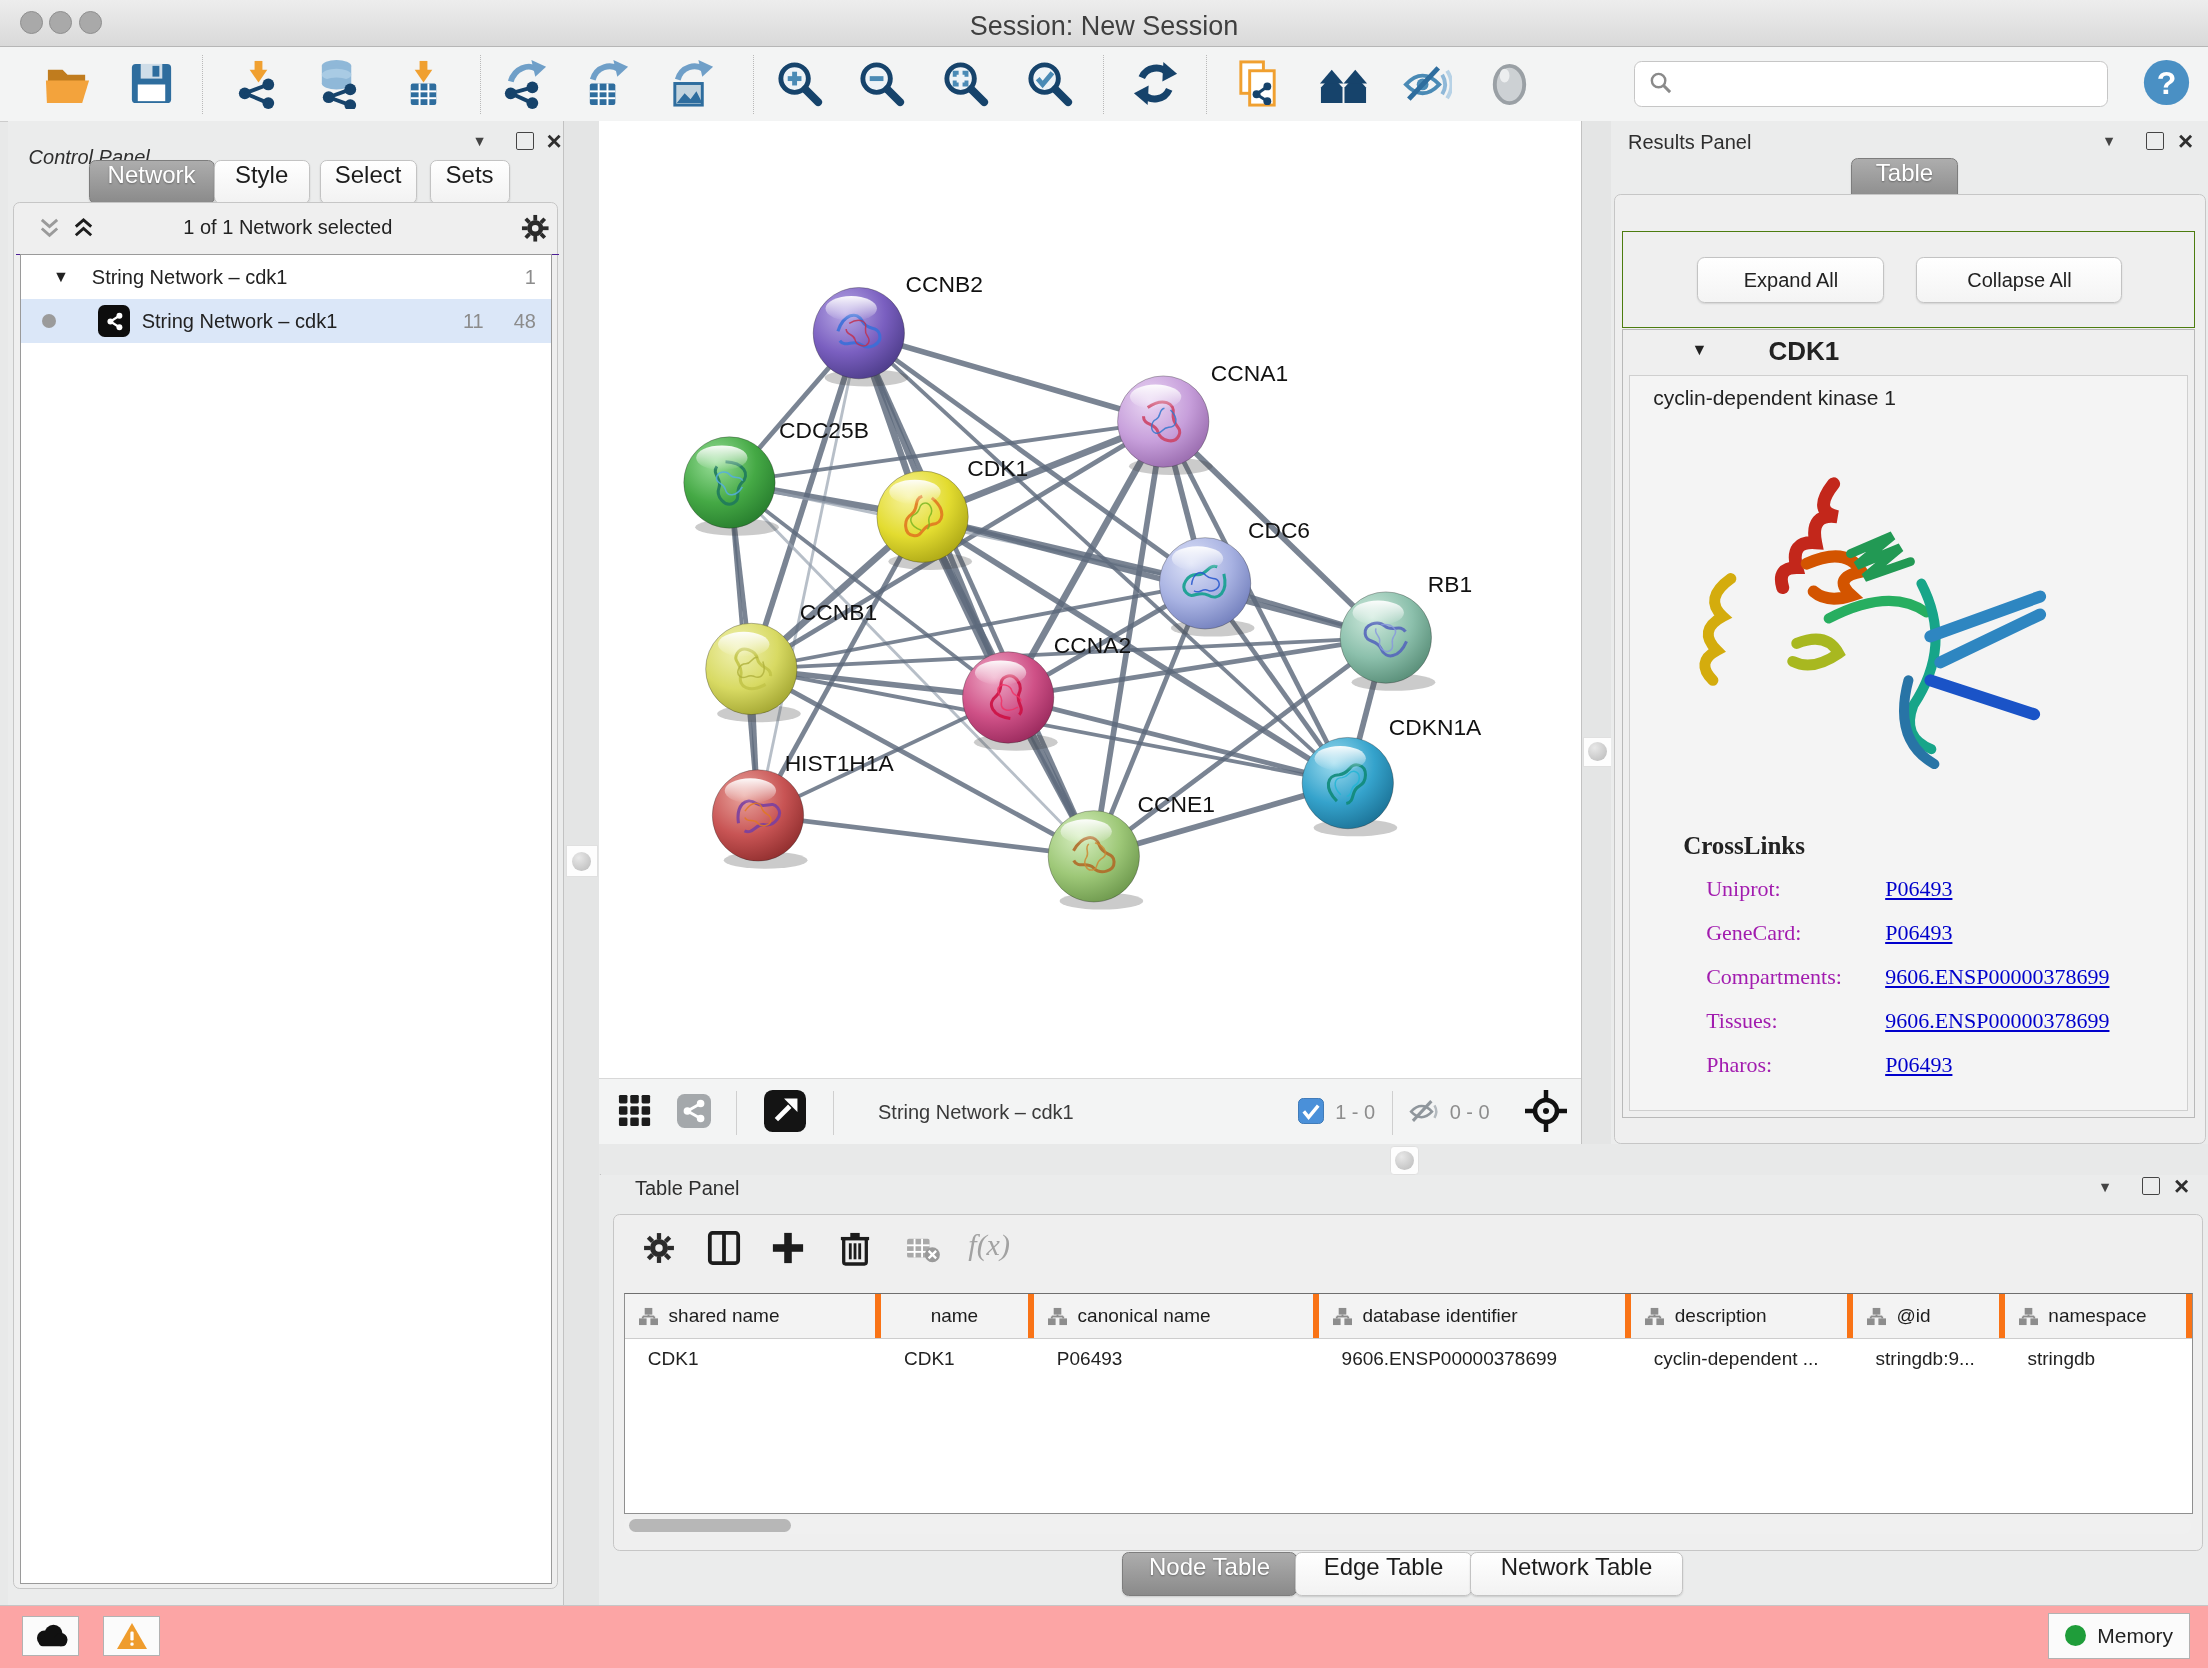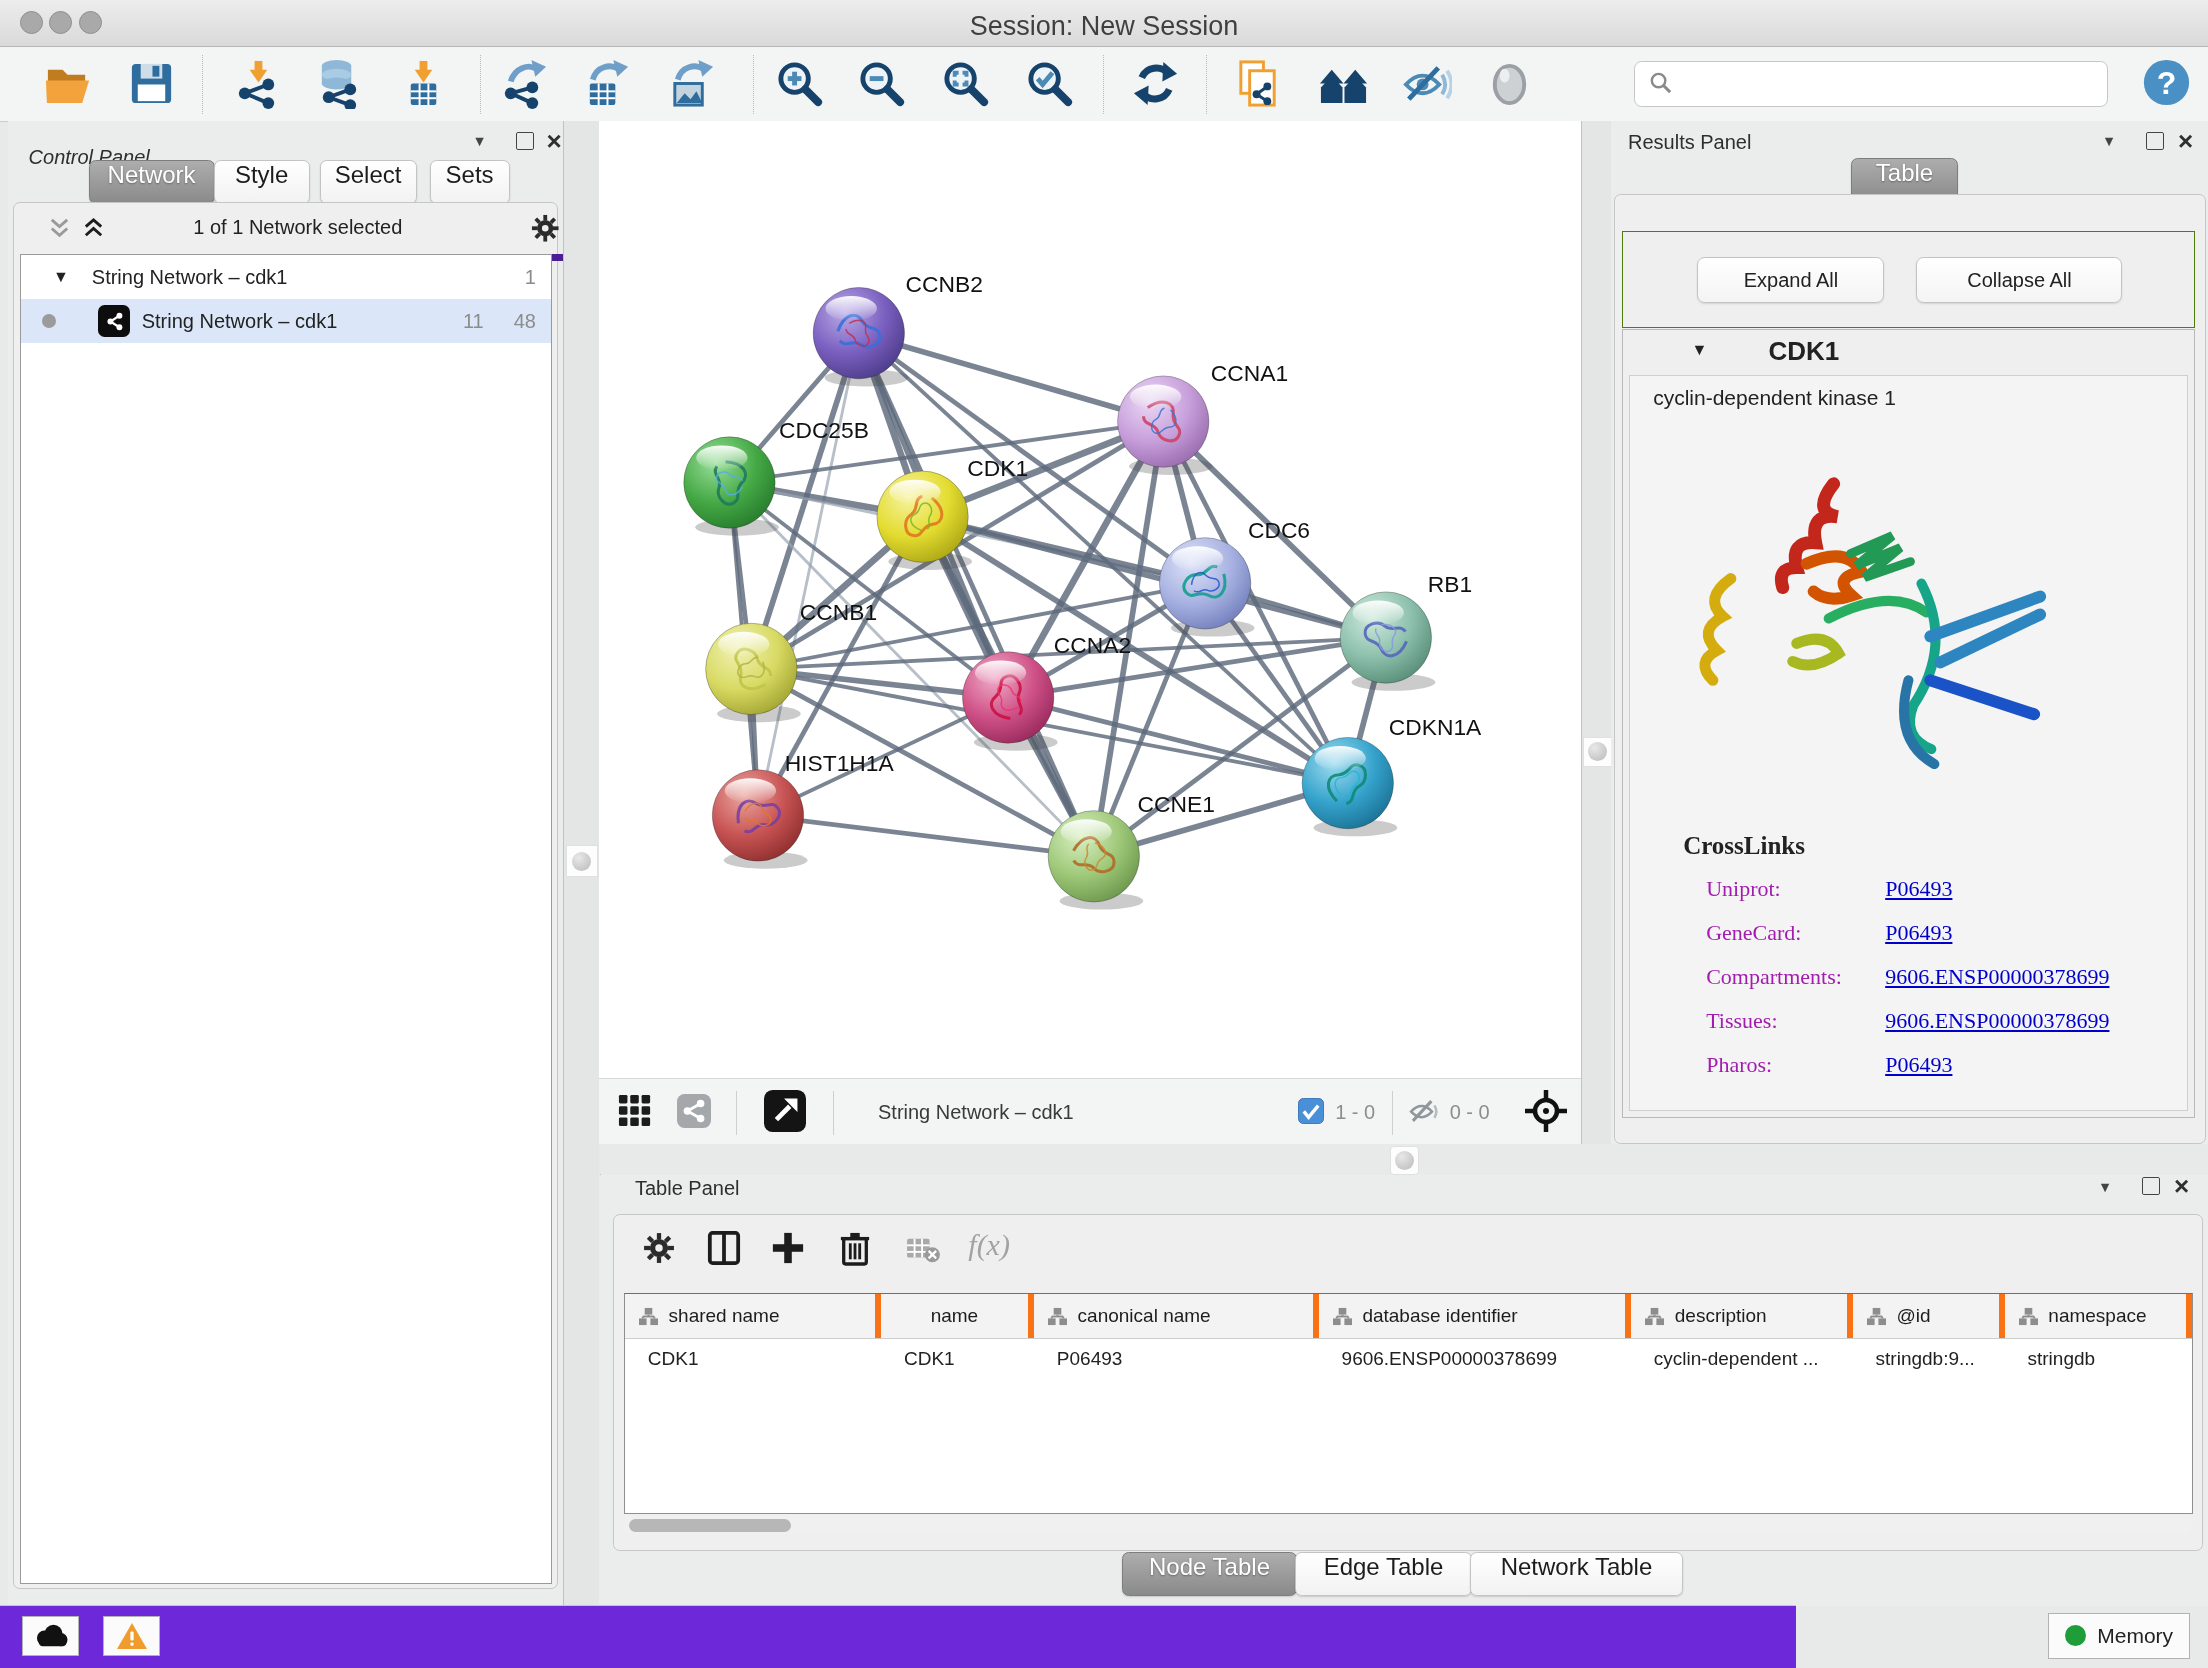--- a/index.html
+++ b/index.html
@@ -69,21 +69,21 @@
   .tp-toolbar-ico{width:44px;height:44px;display:flex;align-items:center;justify-content:center;}
   .ntable{background:#fff;border:1px solid #8f8f8f;border-top:1.9px solid #6f6f6f;}
   .thead{display:flex;background:#f3f3f3;border-bottom:1px solid #cdcdcd;height:44px;}
   .th{display:flex;align-items:center;font-size:19px;color:#1d1d1d;border-right:6px solid #f97316;overflow:hidden;white-space:nowrap;}
   .trow{display:flex;height:40px;font-size:19px;align-items:center;}
   .td{overflow:hidden;white-space:nowrap;padding-left:23px;box-sizing:border-box;}
   .scrolltrack{background:#f0f0f0;border-radius:7.6px;}
   .scrollthumb{background:#b7b7b7;border-radius:7.6px;}
 
   
-  .statusbar{left:0;top:1605px;width:1796px;height:63px;background:#6d28d9;border-top:1px solid #c6c6c6;}
+  .statusbar{left:0;top:1605px;width:2208px;height:63px;background:#fca5a5;border-top:1px solid #c6c6c6;}
   .sbtn{background:#fbfbfb;border:1.9px solid #b2b2b2;display:flex;align-items:center;justify-content:center;}
 </style>
 </head>
 <body>
 
 <div class="app">
 
   <div class="abs titlebar">
     <div class="abs tl" style="left:20px;"></div>
     <div class="abs tl" style="left:49px;"></div>
@@ -278,21 +278,21 @@
         <span>Style</span>
       </div>
     <div class="abs tab" style="left:312px;top:39px;width:95px;">
         <span>Select</span>
       </div>
     <div class="abs tab" style="left:422px;top:39px;width:78px;">
         <span>Sets</span>
       </div>
 
     <div class="abs container" style="left:5.7px;top:81px;width:543px;height:1385px;">
-      <div class="abs" style="left:12px;top:0;width:100%;height:51px;border-bottom:7px solid #4c1d95;">
+      <div class="abs" style="left:2px;top:0;width:100%;height:51px;border-bottom:1px solid #4c1d95;">
         <span class="abs" style="left:21px;top:13.3px;">
           <svg width="25" height="25" viewBox="0 0 26 26">
               <path d="M5,4 l8,7 l8,-7 M5,13 l8,7 l8,-7" stroke="#9a9a9a" stroke-width="3" fill="none"></path>
             </svg>
         </span>
         <span class="abs" style="left:55px;top:13.3px;">
           <svg width="25" height="25" viewBox="0 0 26 26">
               <path d="M5,11 l8,-7 l8,7 M5,20 l8,-7 l8,7" stroke="#1d1d1d" stroke-width="3" fill="none"></path>
             </svg>
         </span>

